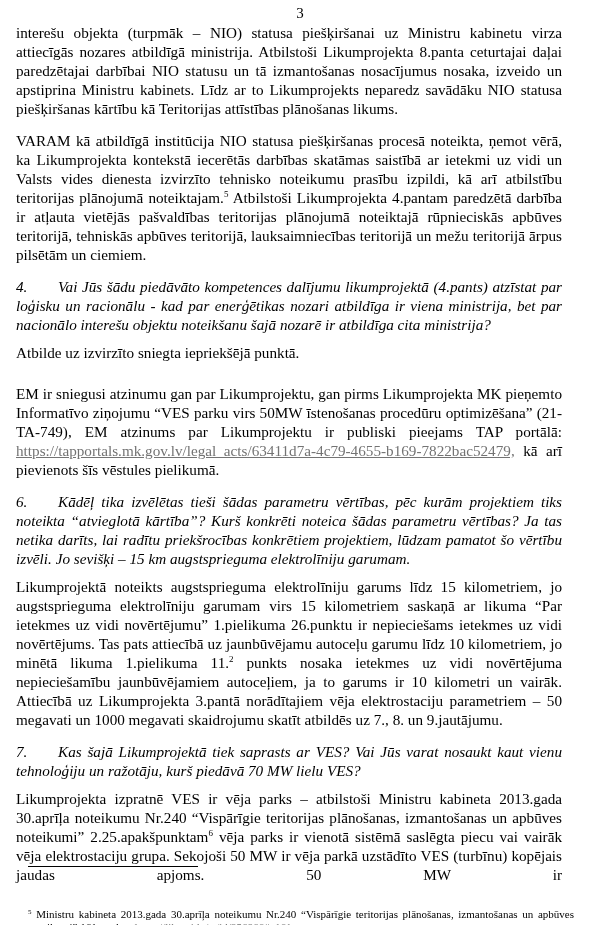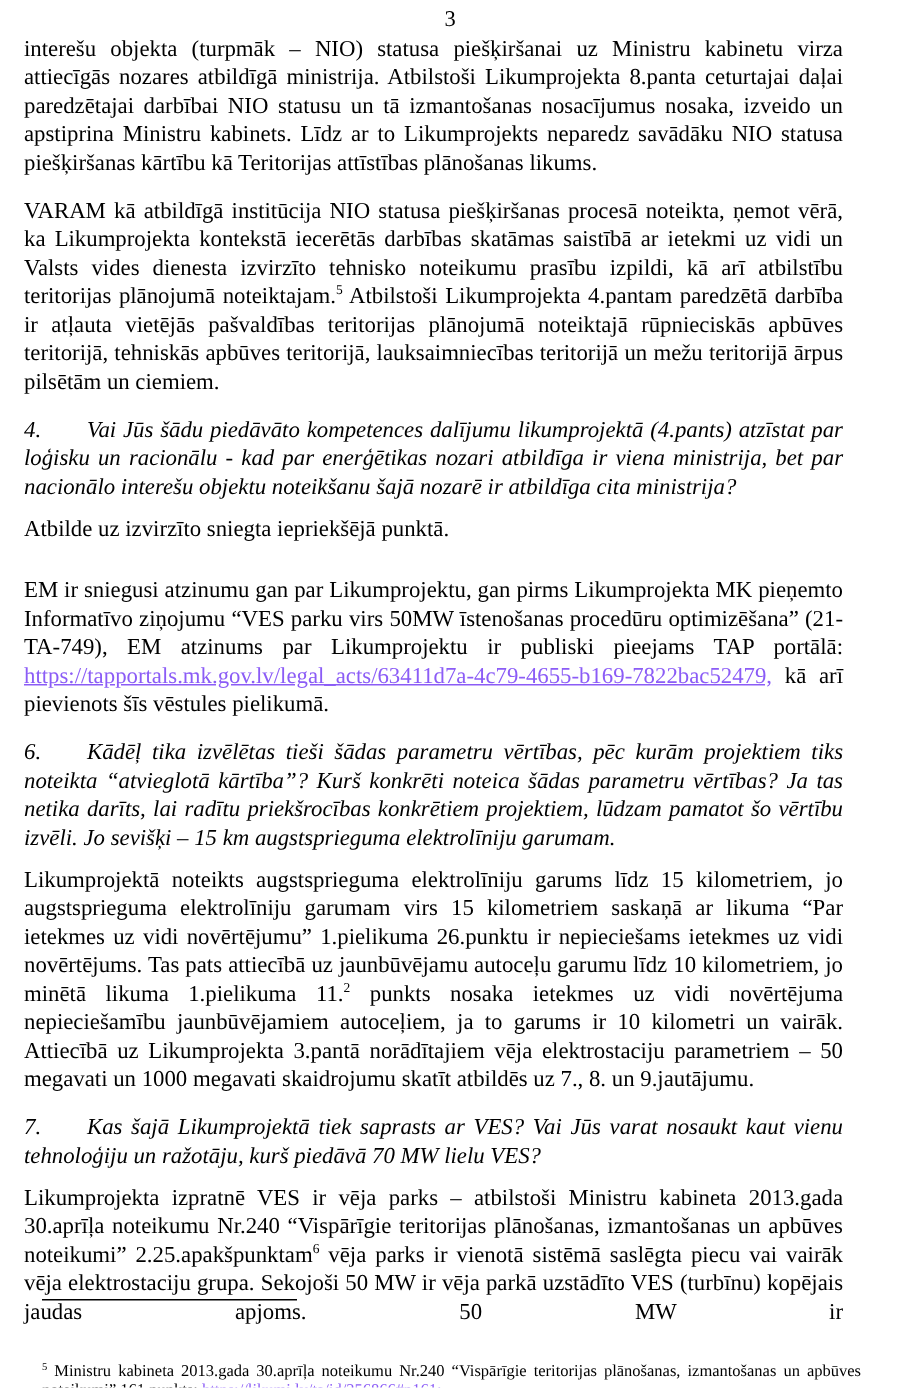--- a/index.html
+++ b/index.html
@@ -6,21 +6,21 @@
     body { width: 600px; height: 925px; overflow: hidden; position: relative;
       font-family: "Liberation Serif", "DejaVu Serif", serif; color: #000; }
     .page-number { position: absolute; top: 4px; left: 0; width: 600px; text-align: center; font-size: 15px; line-height: 19px; }
     .content { position: absolute; top: 23px; left: 16px; width: 546px; font-size: 15.2px; line-height: 19px; }
     .p { margin: 0; text-align: justify; text-align-last: left; }
     .gap { height: 13px; }
     .gap-s { height: 9px; }
     .q { font-style: italic; }
     .q .num { display: inline-block; width: 42px; font-style: italic; }
     sup { font-size: 9px; line-height: 0; vertical-align: 6px; }
-    a { color: #8b5cf6; text-decoration: underline; }
+    a { color: #737373; text-decoration: underline; }
     .just-line { text-align: justify; text-align-last: justify; }
     .sep { position: absolute; left: 28px; top: 866px; width: 170px; height: 0; border-top: 1px solid #000; }
     .footnotes { position: absolute; left: 28px; top: 908px; width: 546px; font-size: 11px; line-height: 13px; }
     .footnotes .fn { margin: 0; text-align: justify; text-align-last: left; }
     .footnotes sup { font-size: 7px; vertical-align: 4px; }
   </style>
 </head>
 <body>
 
 <div class="page-number">3</div>

